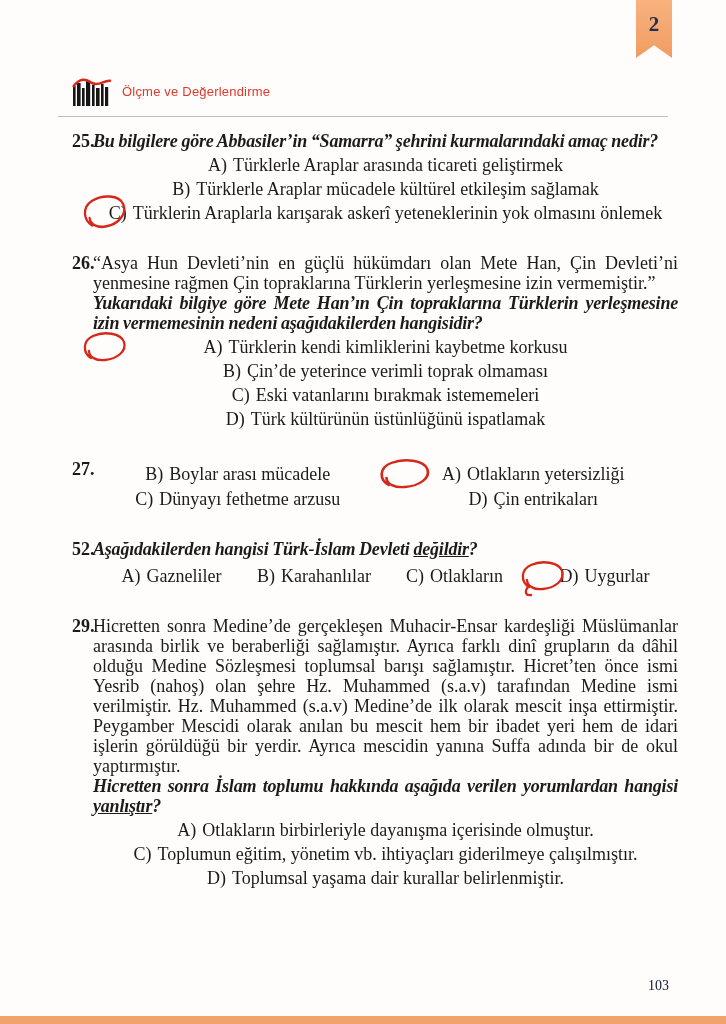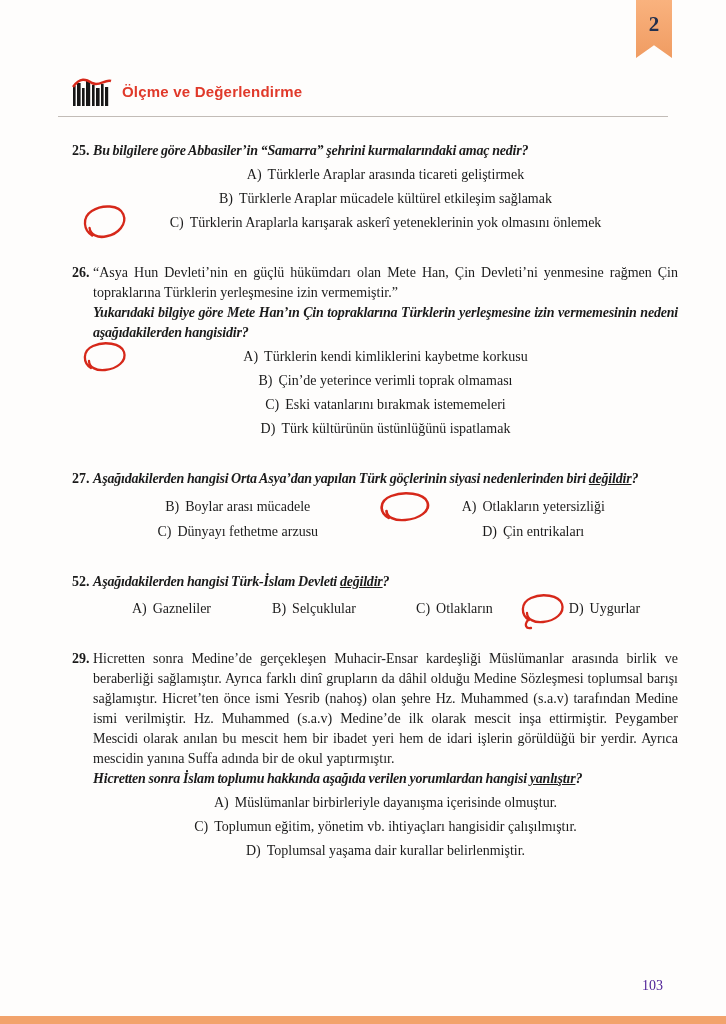--- a/index.html
+++ b/index.html
@@ -22,25 +22,25 @@
 
   
   .hdr {
     display:flex; align-items:center; gap:10px;
     margin:76px 58px 0 58px; padding:0 0 10px 14px;
     border-bottom:1px solid #c2bcb7;
   }
   .logo svg { display:block; }
   .title {
     font-family:"Liberation Sans", sans-serif;
-    font-weight:700; font-size:15px; color:#e0392a; letter-spacing:.2px;
-  }
-
-  
-  main { margin:24px 48px 0 72px; font-size:14px; line-height:20px; }
+    font-weight:400; font-size:13px; color:#e0392a; letter-spacing:.2px;
+  }
+
+  
+  main { margin:14px 48px 0 72px; font-size:18px; line-height:20px; }
   .q { position:relative; padding-left:21px; margin-bottom:30px; }
   .qnum { position:absolute; left:0; top:0; font-weight:700; }
   .intro { text-align:justify; }
   .stem { font-weight:700; text-align:justify; letter-spacing:-0.2px; word-spacing:-0.5px;font-style:italic; }
   .u { text-decoration:underline; }
   .opts { margin-top:3px;text-align:center; }
   .option { position:relative; margin-top:4px; }
   .letter { margin-right:6px; }
   .opts.twocol { display:grid; grid-template-columns:1fr 1fr; column-gap:6px; }
   .opts.twocol .option { margin-top:5px; }
@@ -50,21 +50,21 @@
   .mark {
     position:absolute; left:-13px; top:-8px; width:48px; height:36px;
     overflow:visible; pointer-events:none;
   }
   .mark path { fill:none; stroke:#d6281a; stroke-width:2.3; stroke-linecap:round; }
   .m25 { height:40px; top:-11px; transform:rotate(-6deg); }
   .m27 { width:56px; }
   .m29 { left:-16px; }
 
   
-  .pageno { position:absolute; right:63px; bottom:30px; font-size:14px; color:#4c1d95; }
+  .pageno { position:absolute; right:57px; bottom:30px; font-size:14px; color:#0f172a; }
   .footbar { position:absolute; left:0; bottom:0; width:100%; height:8px; background:#f2a36c; }
 </style>
 </head>
 <body>
 
 <div class="page">
 
   <div class="bookmark">
     <span class="tabnum">2</span>
   </div>
@@ -125,21 +125,20 @@
           <span class="letter">C)</span><span>Eski vatanlarını bırakmak istememeleri</span>
         </div>
         <div class="option">
           <span class="letter">D)</span><span>Türk kültürünün üstünlüğünü ispatlamak</span>
         </div>
       </div>
     </section>
 
     <section class="q">
       <span class="qnum">27.</span>
-      <p class="stem"><span>Aşağıdakilerden hangisi Orta Asya’dan yapılan Türk göçlerinin siyasi nedenlerinden biri </span><span class="u">değildir</span><span>?</span></p>
       <div class="opts twocol">
         <div class="option">
           <span class="letter">B)</span><span>Boylar arası mücadele</span>
         </div>
         <div class="option">
           <svg class="mark m27" viewBox="0 0 48 36" preserveAspectRatio="none">
               <path d="M11 29 C 3 24 2 12 13 7 C 24 2 41 4 44 13 C 47 22 37 30 25 31 C 16 32 9 28 9 22"></path>
             </svg>
           <span class="letter">A)</span><span>Otlakların yetersizliği</span>
         </div>
@@ -153,45 +152,45 @@
     </section>
 
     <section class="q">
       <span class="qnum">52.</span>
       <p class="stem"><span>Aşağıdakilerden hangisi Türk-İslam Devleti </span><span class="u">değildir</span><span>?</span></p>
       <div class="opts row4">
         <div class="option">
           <span class="letter">A)</span><span>Gazneliler</span>
         </div>
         <div class="option">
-          <span class="letter">B)</span><span>Selçuklular</span>
+          <span class="letter">B)</span><span>Karahanlılar</span>
         </div>
         <div class="option">
           <span class="letter">C)</span><span>Otlakların</span>
         </div>
         <div class="option">
           <svg class="mark" viewBox="0 0 48 36" preserveAspectRatio="none">
               <path d="M11 29 C 3 24 2 12 13 7 C 24 2 41 4 44 13 C 47 22 37 30 25 31 C 16 32 9 28 9 22"></path>
               <path d="M10 29 C 6 34 8 38 13 37"></path>
             </svg>
           <span class="letter">D)</span><span>Uygurlar</span>
         </div>
       </div>
     </section>
 
     <section class="q">
       <span class="qnum">29.</span>
       <p class="intro">Hicretten sonra Medine’de gerçekleşen Muhacir-Ensar kardeşliği Müslümanlar arasında birlik ve beraberliği sağlamıştır. Ayrıca farklı dinî grupların da dâhil olduğu Medine Sözleşmesi toplumsal barışı sağlamıştır. Hicret’ten önce ismi Yesrib (nahoş) olan şehre Hz. Muhammed (s.a.v) tarafından Medine ismi verilmiştir. Hz. Muhammed (s.a.v) Medine’de ilk olarak mescit inşa ettirmiştir. Peygamber Mescidi olarak anılan bu mescit hem bir ibadet yeri hem de idari işlerin görüldüğü bir yerdir. Ayrıca mescidin yanına Suffa adında bir de okul yaptırmıştır.</p>
       <p class="stem"><span>Hicretten sonra İslam toplumu hakkında aşağıda verilen yorumlardan hangisi </span><span class="u">yanlıştır</span><span>?</span></p>
       <div class="opts">
         <div class="option">
-          <span class="letter">A)</span><span>Müslümanlar birbirleriyle dayanışma içerisinde olmuştur.</span>
-        </div>
-        <div class="option">
-          <span class="letter">C)</span><span>Toplumun eğitim, yönetim vb. ihtiyaçları hangisidir çalışılmıştır.</span>
+          <span class="letter">A)</span><span>Otlakların birbirleriyle dayanışma içerisinde olmuştur.</span>
+        </div>
+        <div class="option">
+          <span class="letter">C)</span><span>Toplumun eğitim, yönetim vb. ihtiyaçları giderilmeye çalışılmıştır.</span>
         </div>
         <div class="option">
           <span class="letter">D)</span><span>Toplumsal yaşama dair kurallar belirlenmiştir.</span>
         </div>
       </div>
     </section>
 
   </main>
 
   <div class="pageno">103</div>

